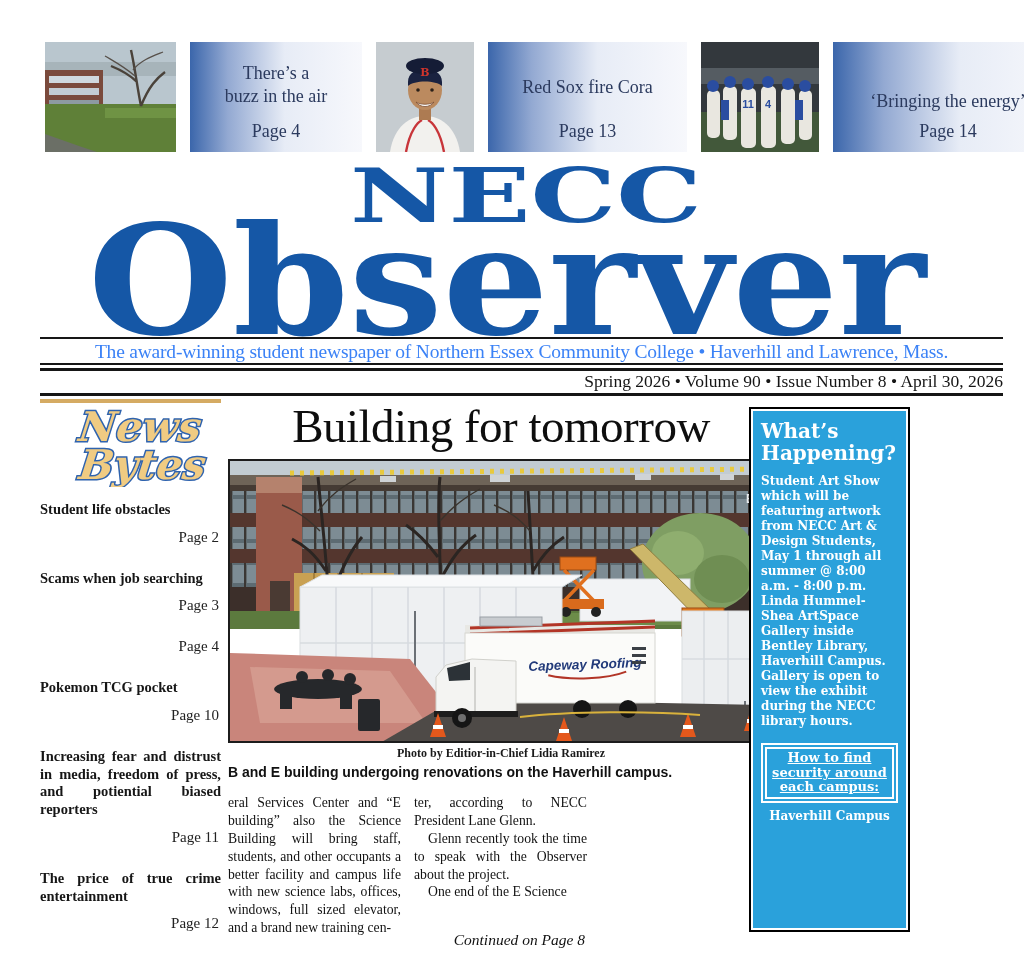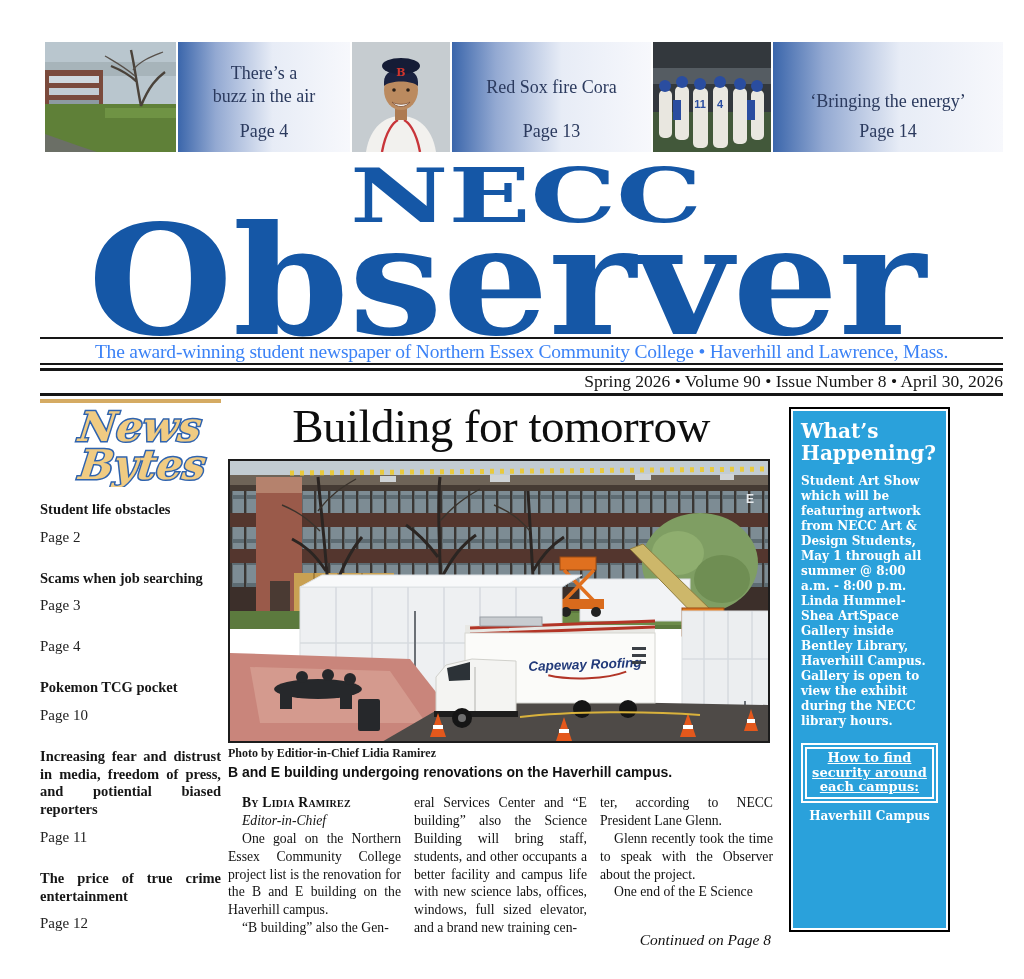--- a/index.html
+++ b/index.html
@@ -1,53 +1,53 @@
 <!DOCTYPE html>
 <html><head>
 <meta charset="utf-8">
 <style>
   html,body{margin:0;padding:0;background:#ffffff;}
   .page{position:relative;width:1024px;height:979px;background:#fff;overflow:hidden;
         font-family:"Liberation Serif",serif;color:#111;}
   
-  .teasers{position:absolute;left:45px;top:42px;width:958px;height:110px;display:flex;gap:2px;}
+  .teasers{position:absolute;left:45px;top:42px;width:958px;height:110px;display:flex;gap:14px;}
   .teaser-photo{height:110px;flex:0 0 auto;overflow:hidden;}
   .teaser-box{height:110px;flex:0 0 auto;display:flex;flex-direction:column;justify-content:space-between;
       padding:20px 6px 10px 6px;box-sizing:border-box;text-align:center;
       background:linear-gradient(90deg,#3b66ab 0%,#93a9d2 22%,#e7ecf6 55%,#f7f8fc 100%);
       color:#2b3a5e;font-size:18px;line-height:1.25;}
   .teaser-box .t-page{font-size:18px;}
   
   .masthead-svg{position:absolute;left:30px;top:148px;}
   .rule{position:absolute;left:40px;width:963px;background:#161616;}
   .tagline{position:absolute;left:40px;top:341px;width:963px;text-align:center;font-size:19.5px;
       letter-spacing:-0.2px;color:#3b82f6;}
   .dateline{position:absolute;left:40px;top:371px;width:963px;text-align:right;font-size:17.5px;color:#151515;}
   
   .news-bytes{position:absolute;left:40px;top:399px;width:181px;}
   .gold-bar{height:4px;background:#d5ab63;margin-bottom:2px;}
   .nb-items{margin-top:10px;}
   .nb-title{font-weight:bold;font-size:14.5px;line-height:1.22;text-align:justify;color:#161616;margin:0 0 10px 0;}
-  .nb-page{font-size:15px;padding-right:2px;margin:0 0 24px 0;color:#222;}
+  .nb-page{font-size:15px;text-align:right;padding-right:2px;margin:0 0 24px 0;color:#222;}
   
   .lead{position:absolute;left:228px;top:402px;width:546px;}
   .headline{font-family:"Liberation Serif",serif;font-weight:normal;font-size:47px;letter-spacing:-0.5px;
       line-height:1.05;margin:0 0 8px 0;text-align:center;color:#0e0e0e;}
   .lead-photo-frame{width:542px;height:284px;border:2px solid #1c1c1c;box-sizing:border-box;overflow:hidden;}
-  .photo-credit{font-size:12px;font-weight:bold;text-align:left;margin-top:3px;color:#1a1a1a;}
+  .photo-credit{font-size:12px;font-weight:bold;text-align:center;margin-top:3px;color:#1a1a1a;}
   .photo-caption{font-family:"Liberation Sans",sans-serif;font-weight:bold;font-size:14px;margin-top:3px;color:#111;}
   .article{display:flex;gap:13px;margin-top:14px;}
   .article-col{width:173px;flex:0 0 auto;}
   .byline{font-weight:bold;font-variant:small-caps;font-size:16px;letter-spacing:0.2px;margin:0;}
   .byline-title{font-style:italic;font-size:14.5px;margin:0 0 4px 0;}
   .article-col p{margin:0;font-size:13.7px;line-height:1.3;text-align:justify;text-indent:14px;}
   .article-col p.no-indent{text-indent:0;}
   .continued{font-style:italic;font-size:15.5px;text-align:right;margin-top:30px;padding-right:2px;}
   
-  .happening{position:absolute;left:789px;top:407px;width:161px;height:525px;border:2px solid #000;
+  .happening{position:absolute;left:749px;top:407px;width:161px;height:525px;border:2px solid #000;
       background:#fff;padding:2px;box-sizing:border-box;}
   .happening-inner{background:#2aa1db;width:100%;height:100%;box-sizing:border-box;
       padding:9px 8px;font-family:"DejaVu Serif",serif;color:#fff;}
   .wh-title{font-weight:bold;font-size:20px;line-height:1.1;margin:0 0 10px 0;}
   .wh-event{font-weight:bold;font-size:12px;line-height:1.25;margin:0 0 14px 0;}
   .sec-box{border:2px solid #fff;padding:2px;margin:2px 0 6px 0;}
   .sec-box-inner{border:2px solid #fff;padding:2px 1px;}
   .sec-title{font-weight:bold;font-size:13px;line-height:1.12;text-align:center;text-decoration:underline;margin:0;}
   .sec-info{text-align:center;font-size:11.5px;line-height:1.28;font-family:"Liberation Serif",serif;}
   .sec-info .campus{font-weight:bold;font-family:"DejaVu Serif",serif;font-size:12px;}
@@ -266,26 +266,20 @@
           <polygon points="514,270 521,248 528,270" fill="#e4581c"></polygon>
             <rect x="517" y="258" width="8" height="4" fill="#fff"></rect>
         </g>
         <path d="M290,256 C340,250 420,250 470,254" stroke="#d9b23c" stroke-width="2" fill="none"></path>
       </svg>
     </div>
     <div class="photo-credit">Photo by  Editior-in-Chief Lidia Ramirez</div>
     <div class="photo-caption">B and E building undergoing renovations on the Haverhill campus.</div>
     <div class="article">
       <div class="article-col">
-        <p class="byline">By Lidia Ramirez</p>
-        <p class="byline-title">Editor-in-Chief</p>
-        <p>One goal on the Northern Essex Community College project list is the renovation for the B and E building on the Haverhill campus.</p>
-        <p>“B building” also the Gen-</p>
-      </div>
-      <div class="article-col">
         <p class="no-indent">eral Services Center and “E building” also the Science Building will bring staff, students, and other occupants a better facility and campus life with new science labs, offices, windows, full sized elevator, and a brand new training cen-</p>
       </div>
       <div class="article-col">
         <p class="no-indent">ter, according to NECC President Lane Glenn.</p>
         <p>Glenn recently took the time to speak with the Observer about the project.</p>
         <p>One end of the E Science</p>
         <div class="continued">Continued on Page 8</div>
       </div>
     </div>
   </main>

